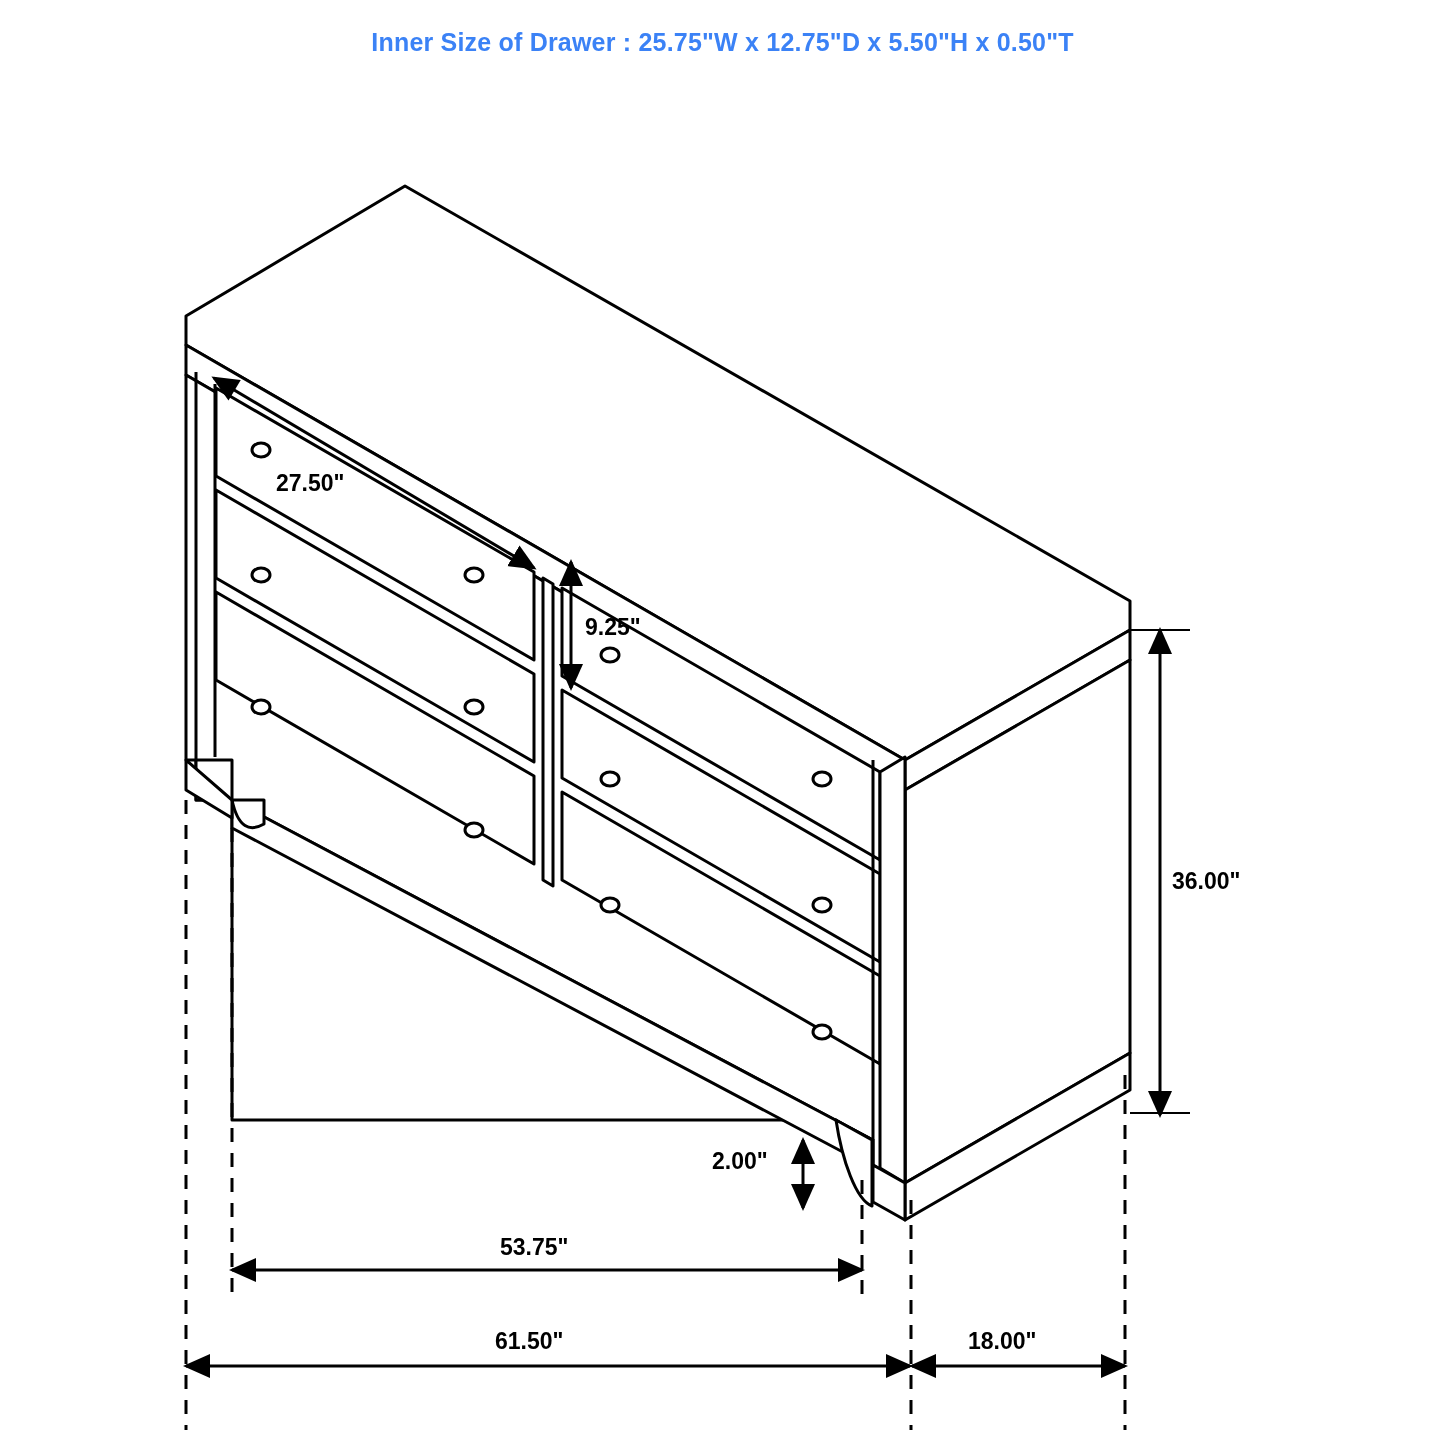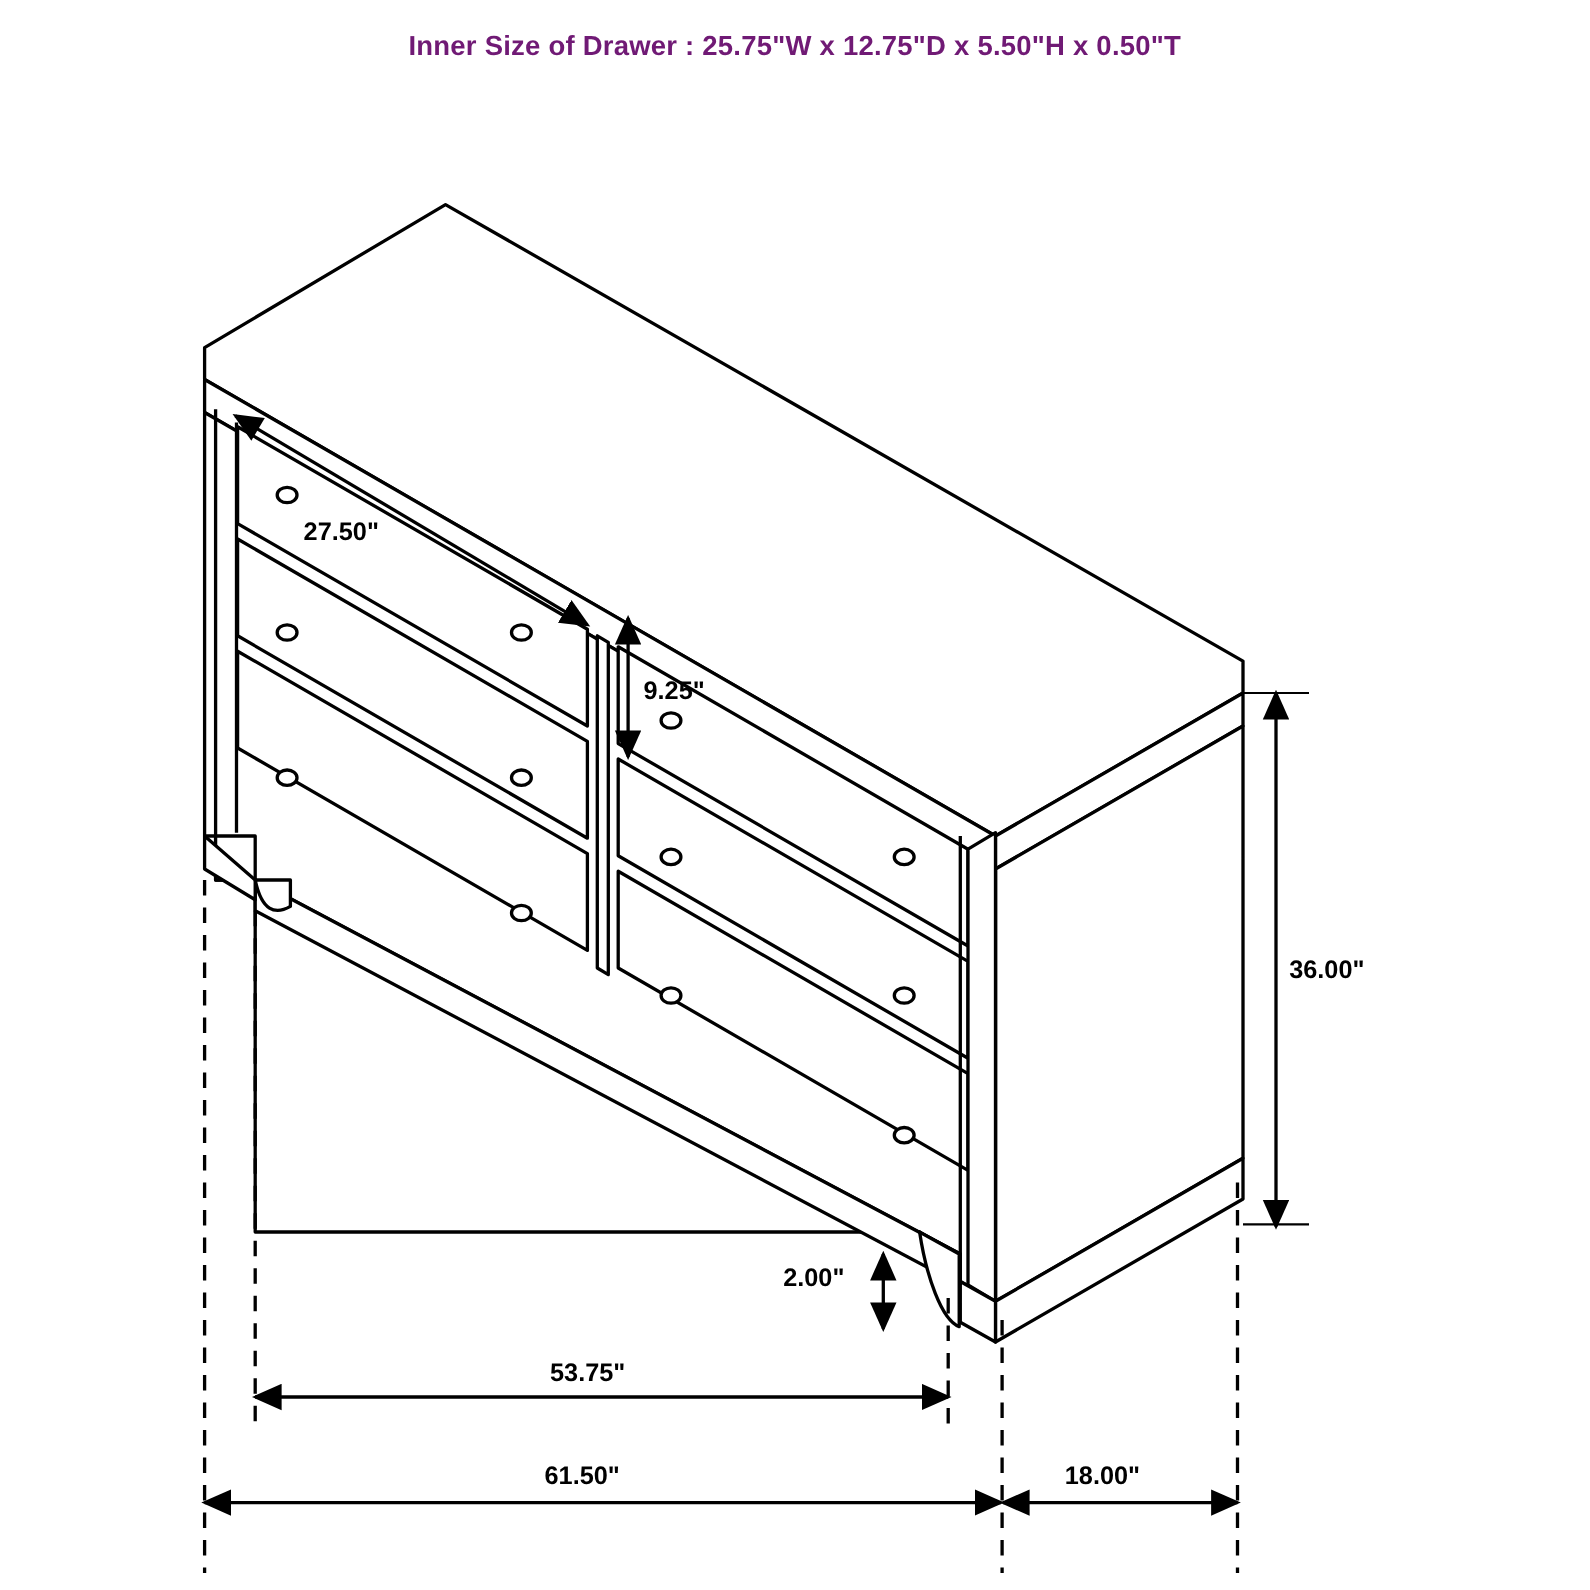--- a/index.html
+++ b/index.html
@@ -21,21 +21,21 @@
     height: 1445px;
   }
   .title {
     position: absolute;
     left: 0;
     top: 28px;
     width: 1445px;
     text-align: center;
     font-size: 25px;
     font-weight: bold;
-    color: #701a75;
+    color: #3b82f6;
     letter-spacing: 0.2px;
   }
   svg.drawing {
     position: absolute;
     left: 0; top: 0;
     width: 1445px;
     height: 1445px;
   }
   .dim-label {
     position: absolute;

